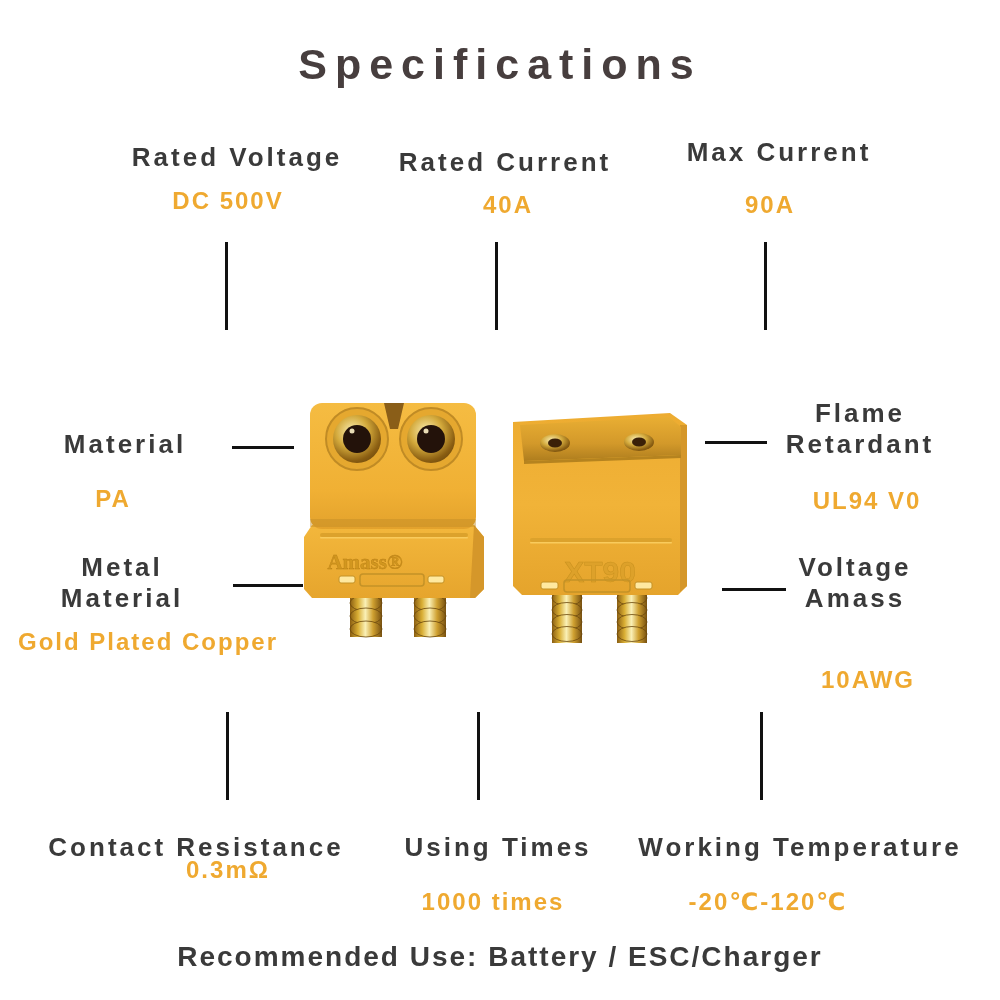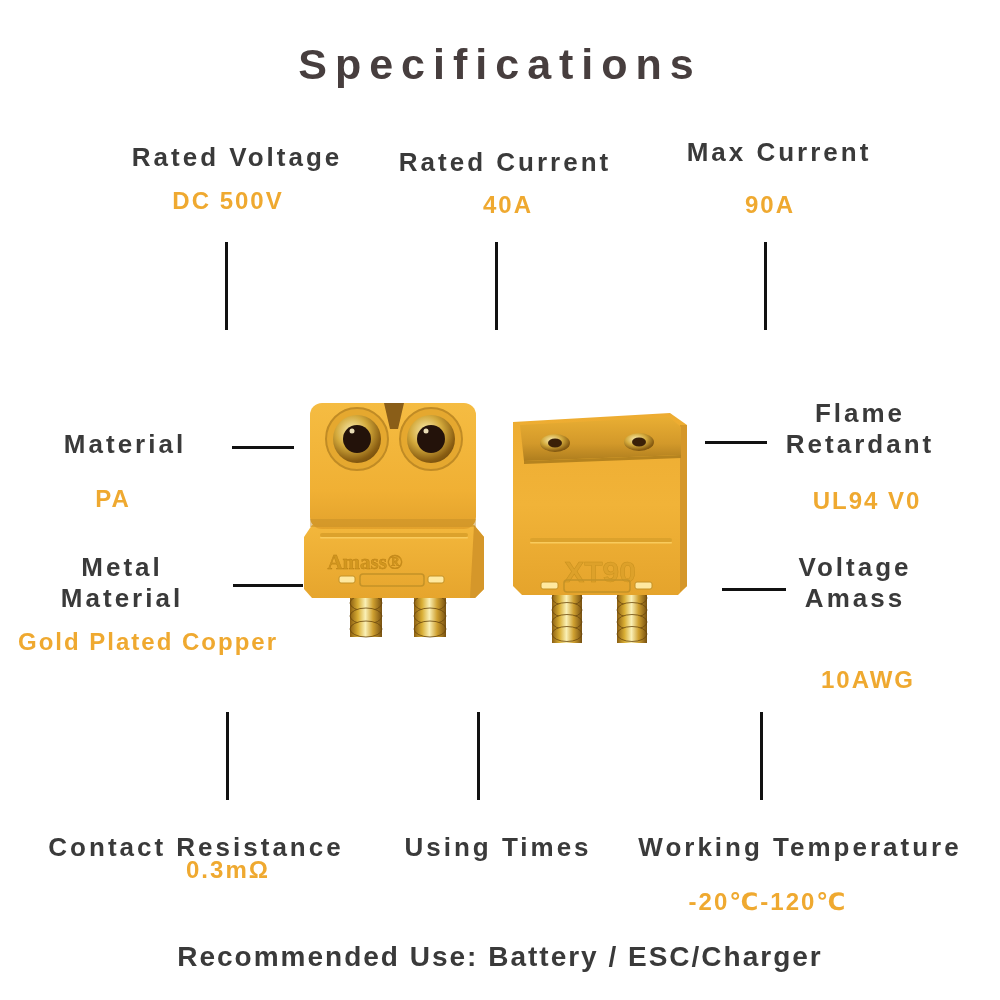--- a/index.html
+++ b/index.html
@@ -66,20 +66,21 @@
   <div class="spec-value" style="left:743px;width:250px;top:666px;">10AWG</div>
   <div class="hline" style="left:722px;top:588px;width:64px;"></div>
 
   <div class="vline" style="left:226px;top:712px;"></div>
   <div class="vline" style="left:477px;top:712px;"></div>
   <div class="vline" style="left:760px;top:712px;"></div>
 
   <div class="spec-label" style="left:46px;width:300px;top:832px;">Contact Resistance</div>
   <div class="spec-value" style="left:78px;width:300px;top:856px;">0.3mΩ</div>
   <div class="spec-label" style="left:348px;width:300px;top:832px;">Using Times</div>
+  <div class="spec-value" style="left:343px;width:300px;top:888px;">1000 times</div>
   <div class="spec-label" style="left:620px;width:360px;top:832px;">Working Temperature</div>
   <div class="spec-value" style="left:588px;width:360px;top:888px;">-20℃-120℃</div>
 
   <div class="footer">Recommended Use: Battery / ESC/Charger</div>
 
   <svg class="connector" style="left:302px;top:397px;" width="184" height="256" viewBox="0 0 184 256">
     <defs>
       <radialGradient id="goldRing" cx="0.4" cy="0.35" r="0.75">
         <stop offset="0" stop-color="#FBEFB4"></stop>
           <stop offset="0.45" stop-color="#D3A93B"></stop>

